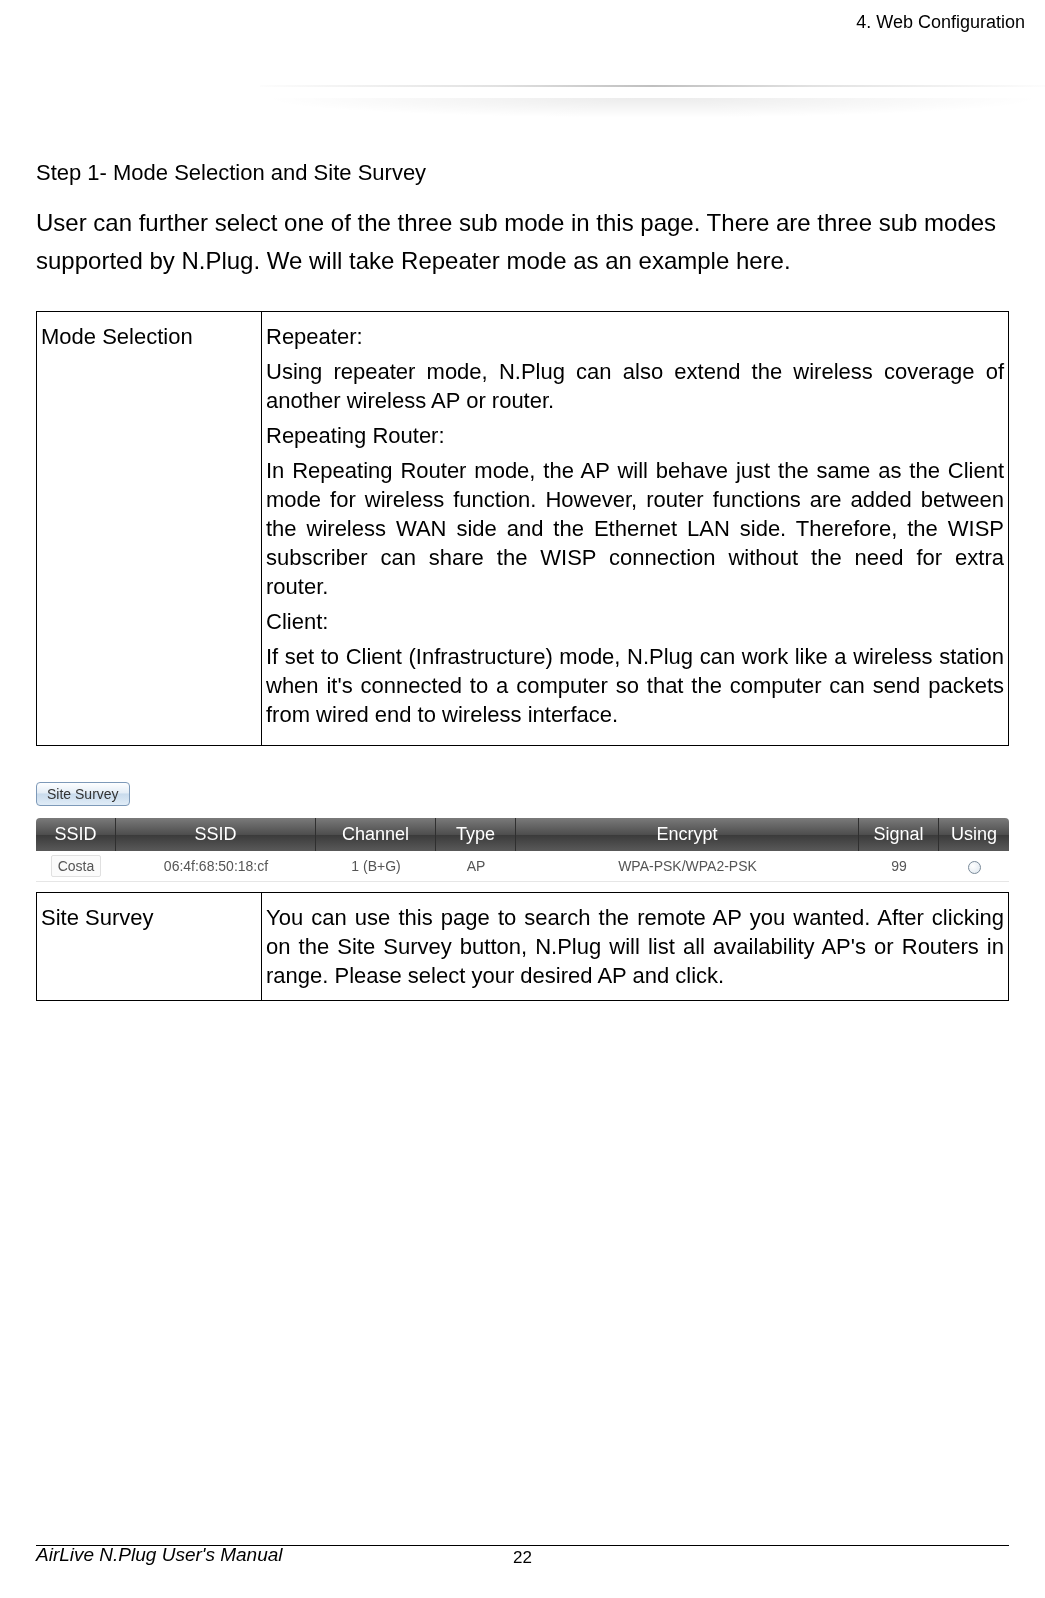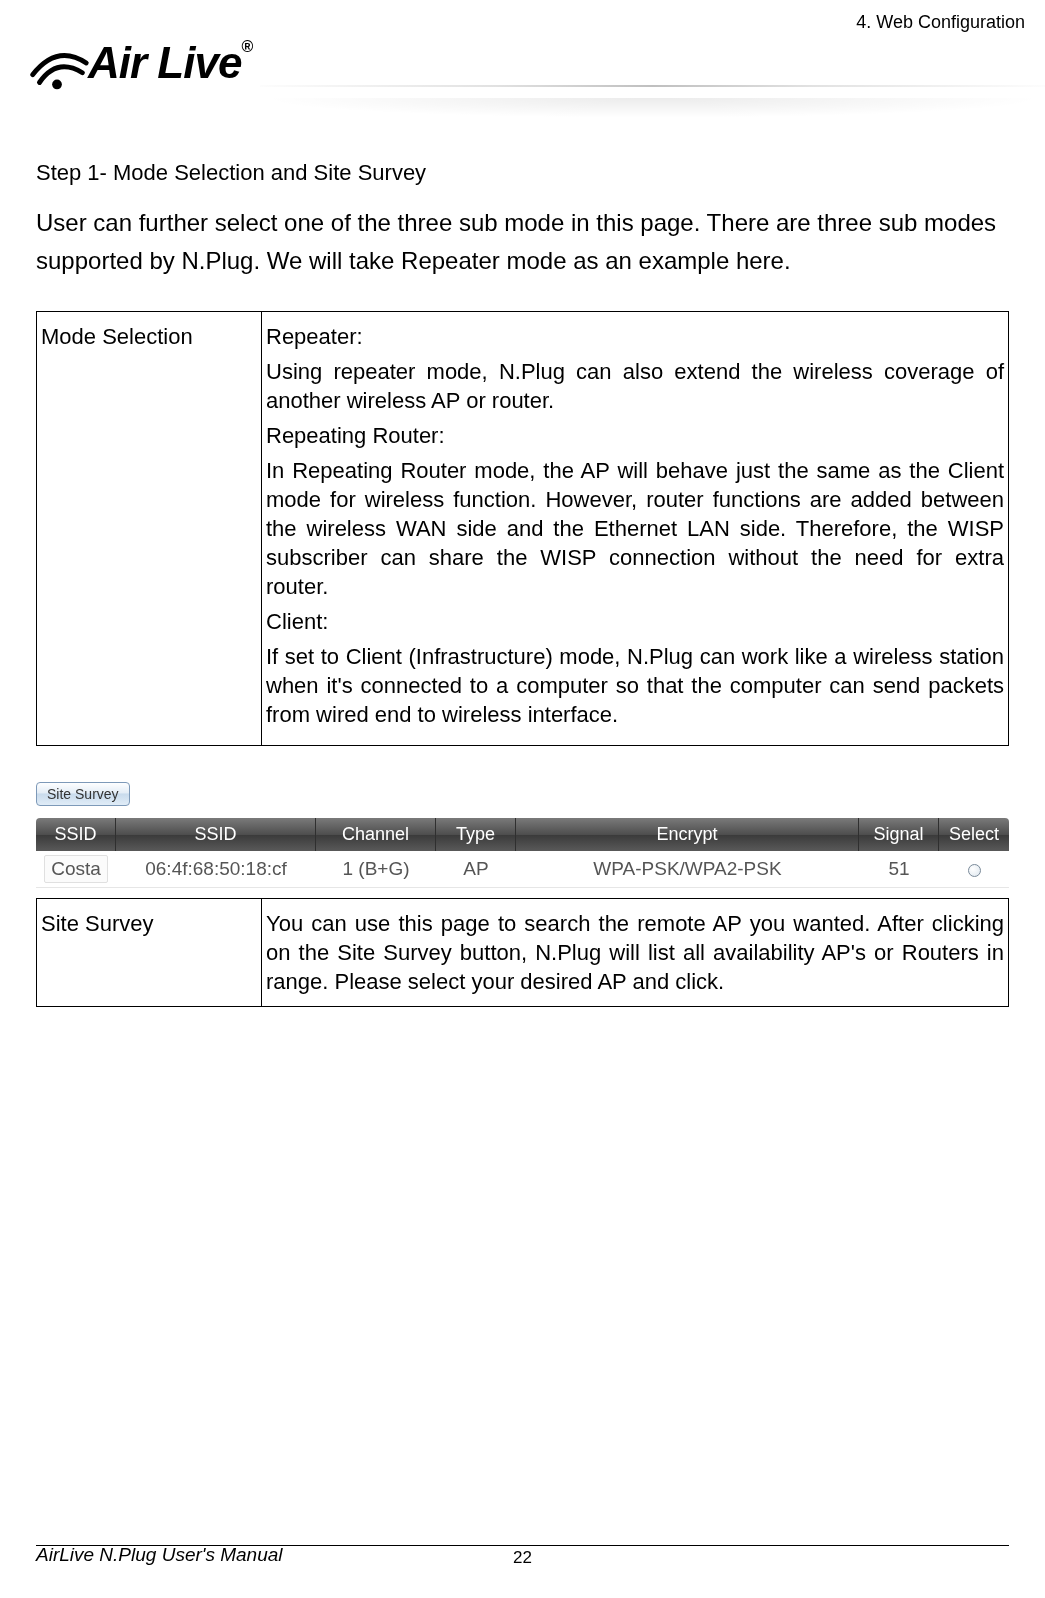--- a/index.html
+++ b/index.html
@@ -117,21 +117,21 @@
       color: #fff;
       font-size: 18px;
       font-weight: normal;
       padding: 6px 4px;
       text-align: center;
       border-right: 1px solid #2f2f2f;
     }
     .survey-table th:first-child { border-top-left-radius: 4px; }
     .survey-table th:last-child { border-top-right-radius: 4px; border-right: none; }
     .survey-table td {
-      font-size: 19px;
+      font-size: 14px;
       color: #555;
       text-align: center;
       padding: 4px 4px;
       background: #fff;
       border-bottom: 1px solid #e6e6e6;
     }
     .survey-table td .cell-input {
       background: #fbfbfb;
       border: 1px solid #e0e0e0;
       border-radius: 2px;
@@ -192,30 +192,20 @@
       left: 50%;
       transform: translateX(-50%);
       font-size: 17px;
     }
   </style>
 </head>
 <body>
 
 <div class="header">
   <div class="header-title">4. Web Configuration</div>
-  <div class="logo-wrap">
-    <svg class="logo-swoosh" viewBox="0 0 80 80">
-      <path d="M 15 52 Q 40 20 70 40" stroke="#000" stroke-width="5" fill="none" stroke-linecap="round"></path>
-      <path d="M 22 60 Q 40 34 66 50" stroke="#000" stroke-width="5" fill="none" stroke-linecap="round"></path>
-      <circle cx="40" cy="62" r="5" fill="#000"></circle>
-    </svg>
-    <span class="logo-text">
-      <span>Air Live</span><span class="reg">®</span>
-    </span>
-  </div>
   <div class="header-line"></div>
   <div class="shadow-arc"></div>
 </div>
 
 <div class="content">
 
   <div class="step-title">Step 1- Mode Selection and Site Survey</div>
   <div class="intro-text">User can further select one of the three sub mode in this page. There are three sub modes supported by N.Plug. We will take Repeater mode as an example here.</div>
 
   <table class="def-table">
@@ -241,31 +231,31 @@
 
     <table class="survey-table">
       <thead>
         <tr>
           <th style="width:80px">SSID</th>
           <th style="width:200px">SSID</th>
           <th style="width:120px">Channel</th>
           <th style="width:80px">Type</th>
           <th>Encrypt</th>
           <th style="width:80px">Signal</th>
-          <th style="width:70px">Select</th>
+          <th style="width:70px">Using</th>
         </tr>
       </thead>
       <tbody>
         <tr>
           <td><span class="cell-input">Costa</span></td>
           <td>06:4f:68:50:18:cf</td>
           <td>1 (B+G)</td>
           <td>AP</td>
           <td>WPA-PSK/WPA2-PSK</td>
-          <td>51</td>
+          <td>99</td>
           <td><span class="radio"></span></td>
         </tr>
       </tbody>
     </table>
 
   </div>
 
   <table class="def-table">
     <tbody>
         <tr>

